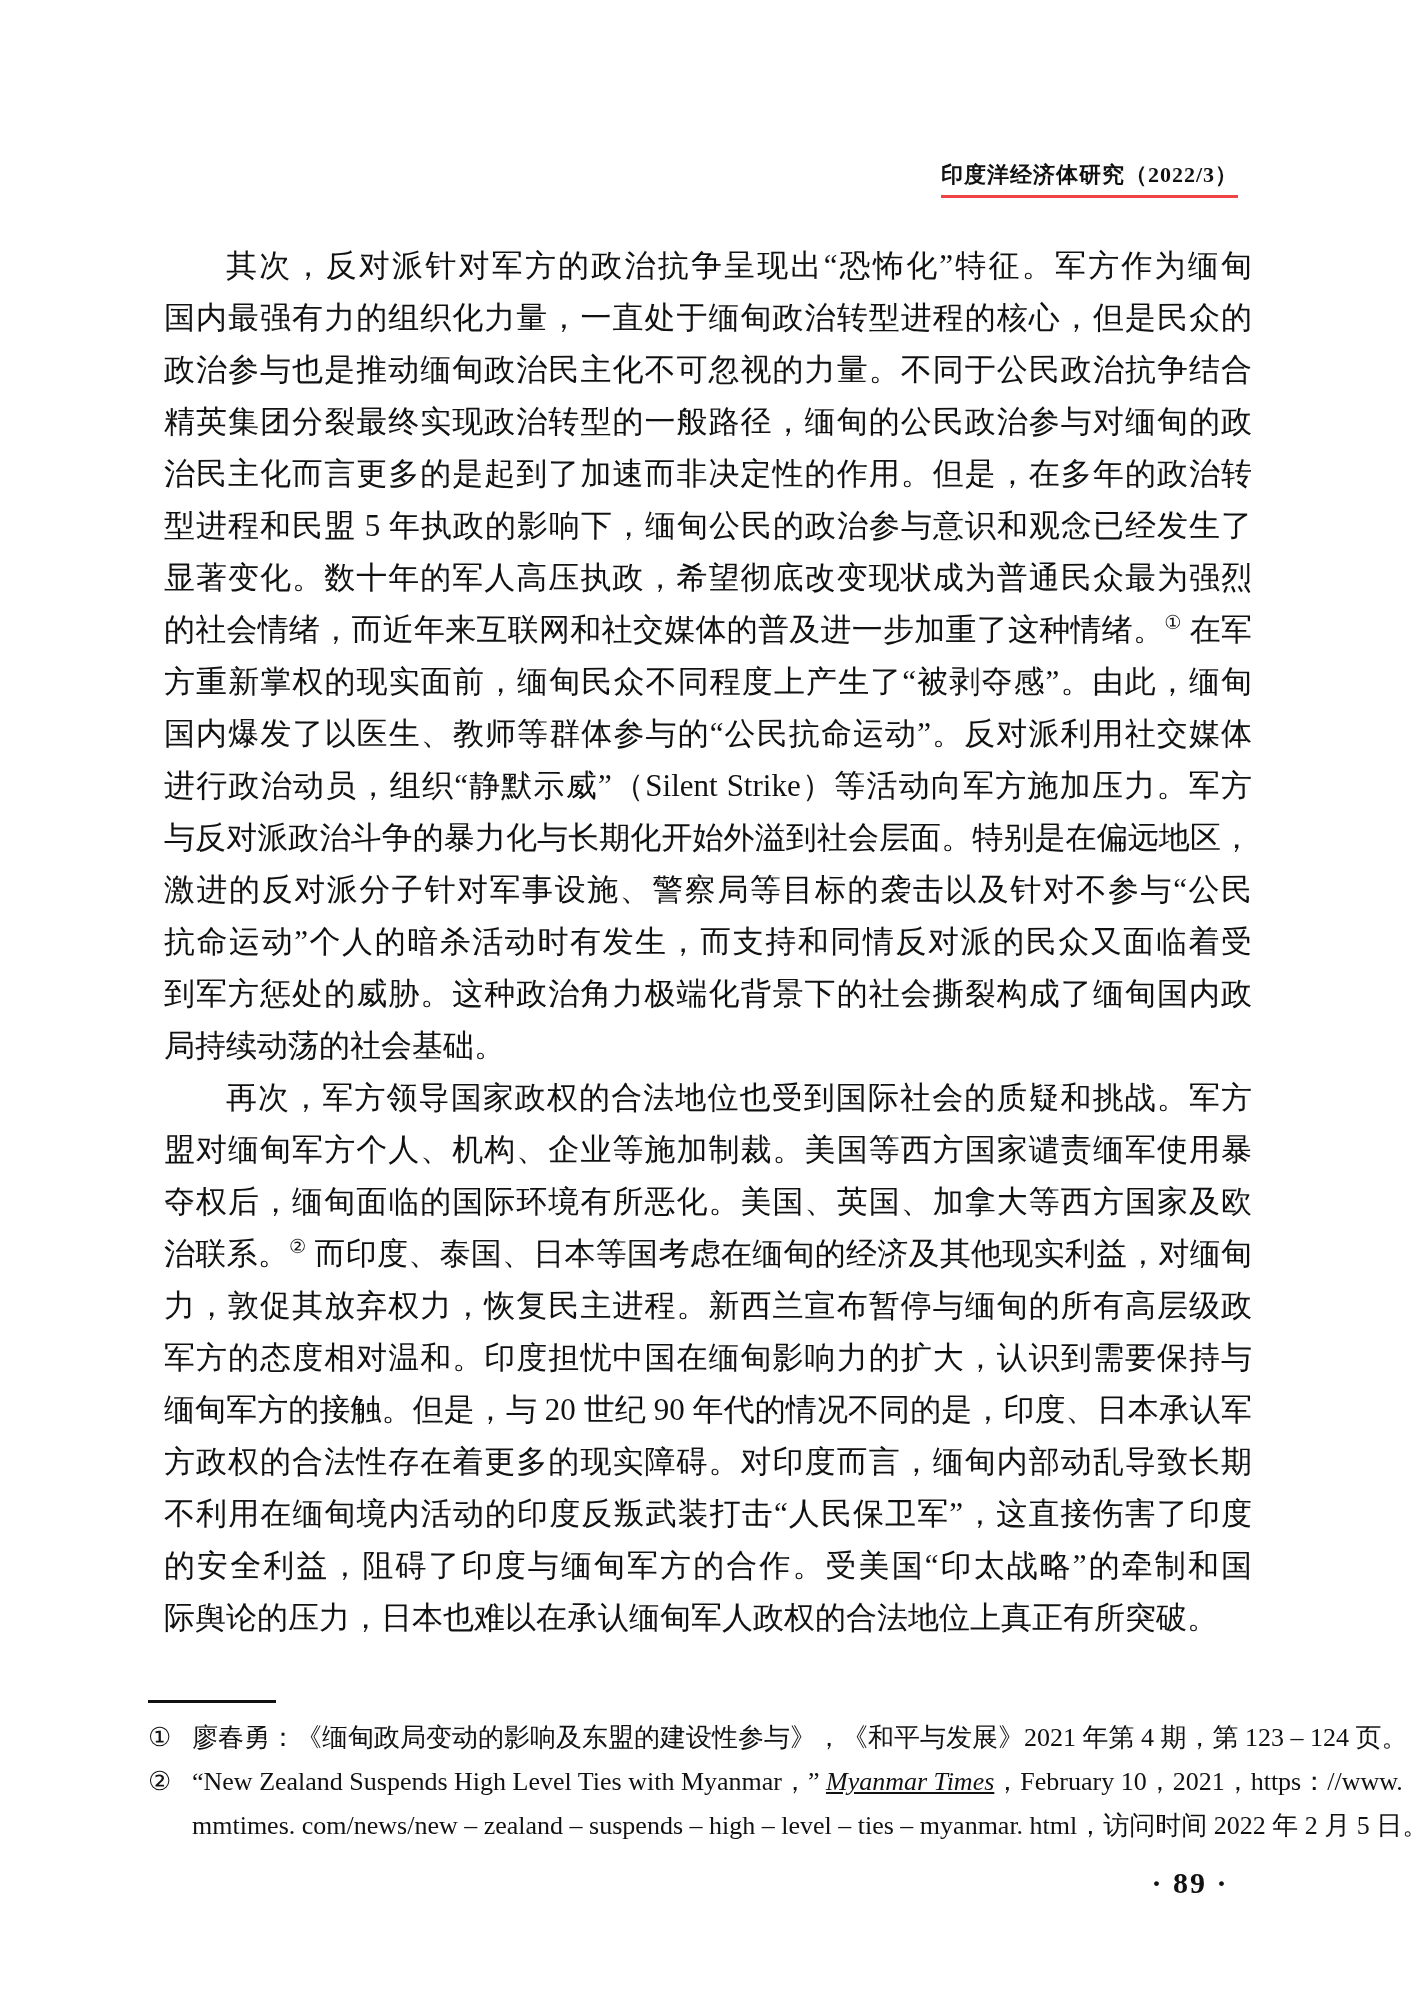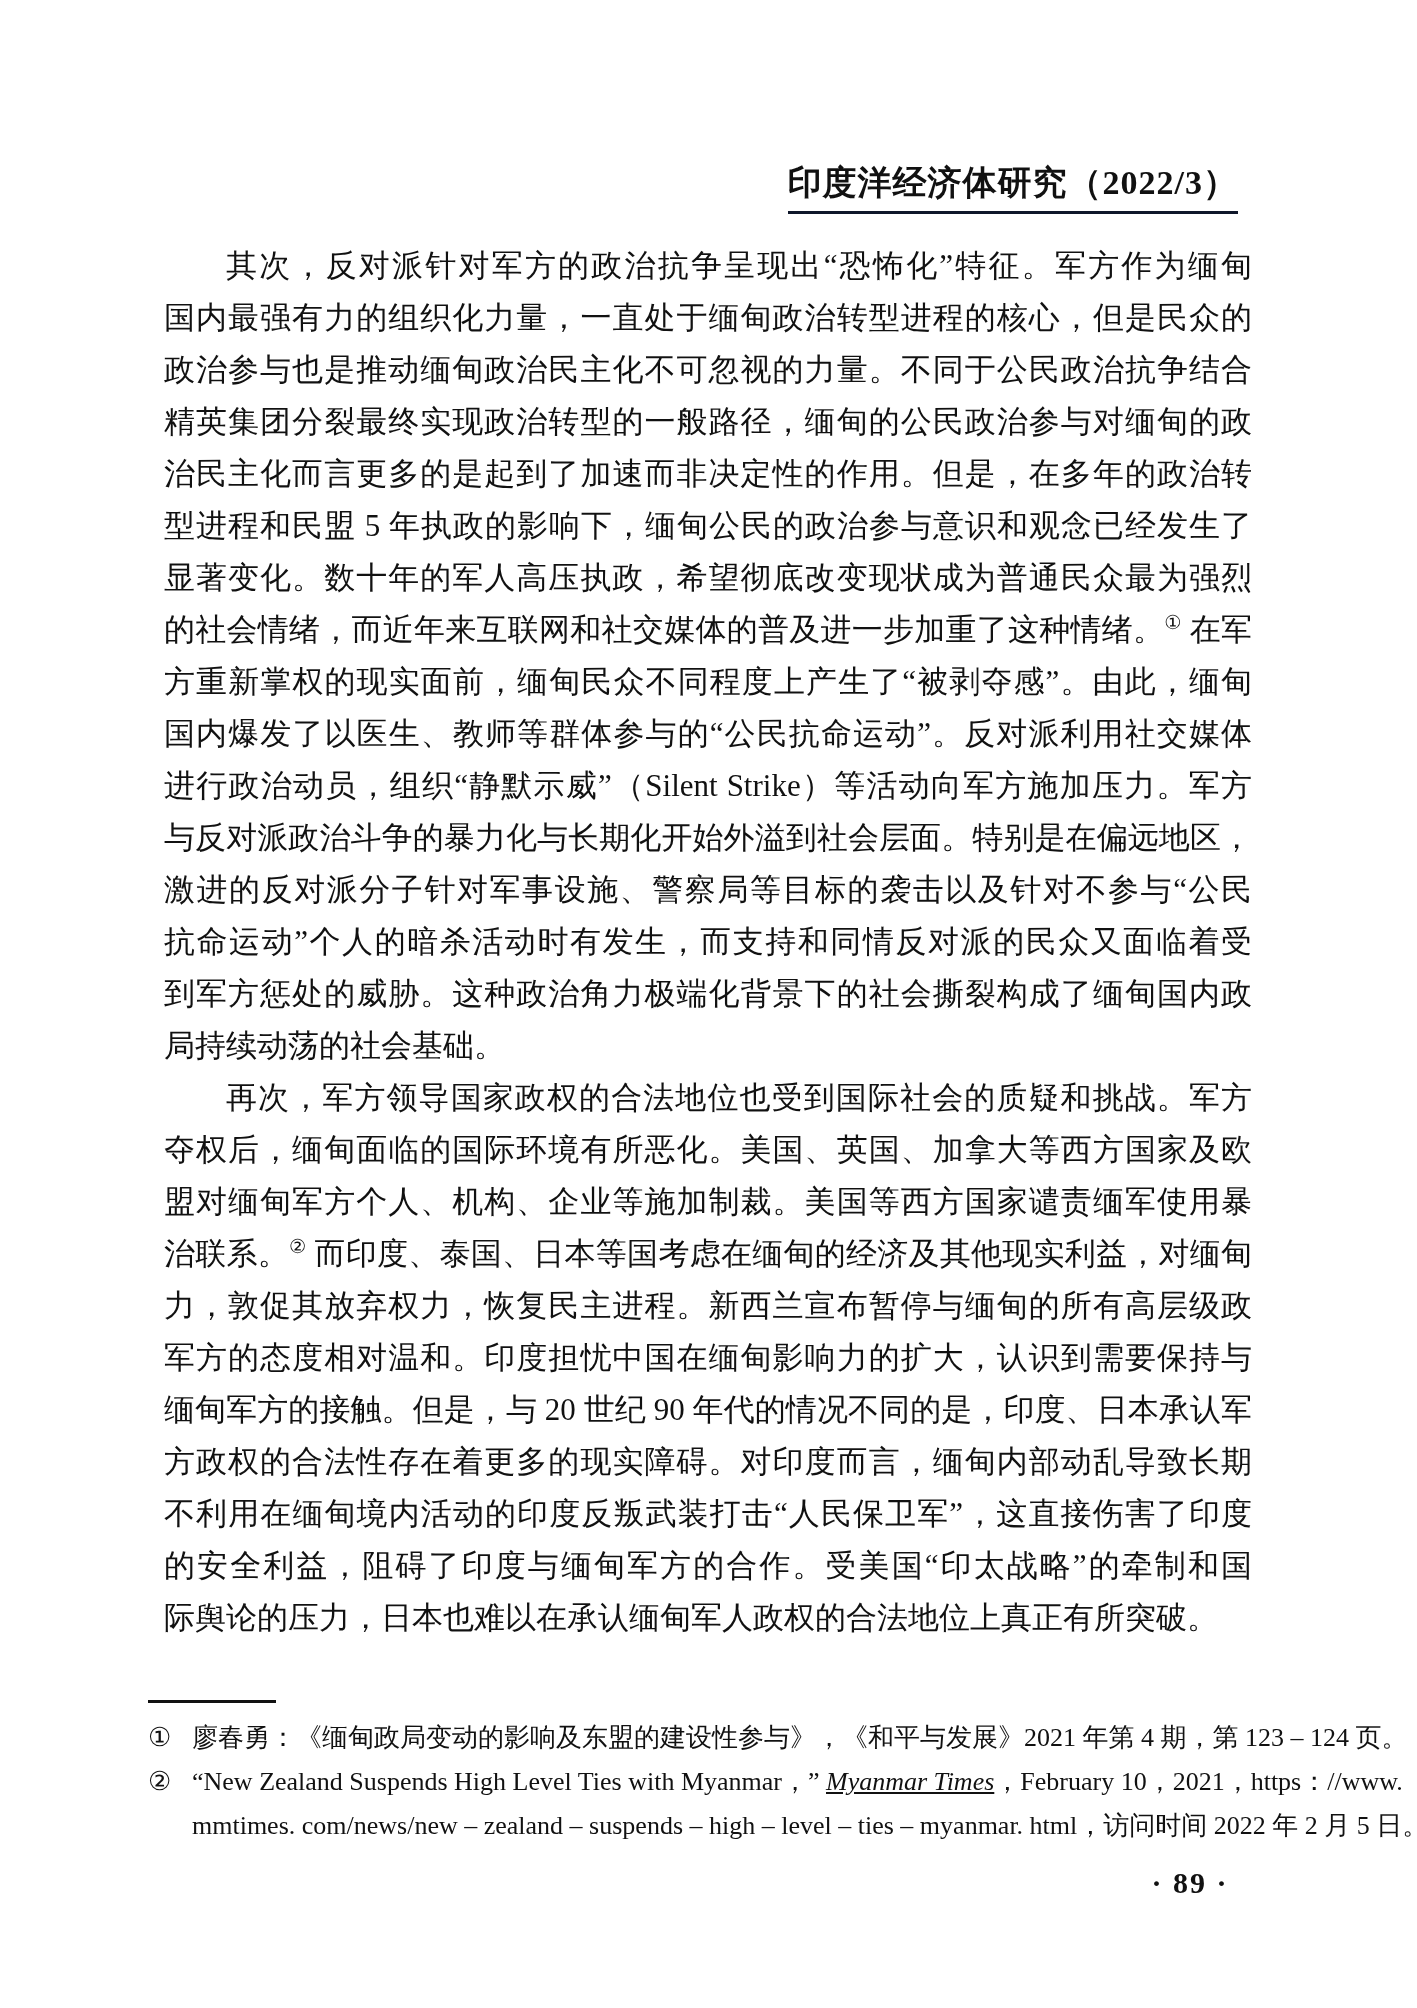--- a/index.html
+++ b/index.html
@@ -11,25 +11,25 @@
     margin: 0 auto;
     background: #ffffff;
     color: #111111;
     font-family: "Liberation Serif", "DejaVu Serif", serif;
     overflow: hidden;
   }
   .running-head {
     position: absolute;
     top: 160px;
     right: 179px;
-    font-size: 34px;
+    font-size: 22px;
     font-weight: bold;
     letter-spacing: 1px;
     padding-bottom: 5px;
-    border-bottom: 3px solid #0f172a;
+    border-bottom: 3px solid #ef4444;
     white-space: nowrap;
   }
   .body-block {
     position: absolute;
     top: 240px;
     left: 164px;
     width: 1088px;
     font-size: 31px;
   }
   .body-line {
@@ -113,22 +113,22 @@
         <div class="body-line">国内爆发了以医生、教师等群体参与的“公民抗命运动”。反对派利用社交媒体</div>
         <div class="body-line">进行政治动员，组织“静默示威”（Silent Strike）等活动向军方施加压力。军方</div>
         <div class="body-line">与反对派政治斗争的暴力化与长期化开始外溢到社会层面。特别是在偏远地区，</div>
         <div class="body-line">激进的反对派分子针对军事设施、警察局等目标的袭击以及针对不参与“公民</div>
         <div class="body-line">抗命运动”个人的暗杀活动时有发生，而支持和同情反对派的民众又面临着受</div>
         <div class="body-line">到军方惩处的威胁。这种政治角力极端化背景下的社会撕裂构成了缅甸国内政</div>
         <div class="body-line last">局持续动荡的社会基础。</div>
       </div>
       <div>
         <div class="body-line first">再次，军方领导国家政权的合法地位也受到国际社会的质疑和挑战。军方</div>
+        <div class="body-line">盟对缅甸军方个人、机构、企业等施加制裁。美国等西方国家谴责缅军使用暴</div>
         <div class="body-line">夺权后，缅甸面临的国际环境有所恶化。美国、英国、加拿大等西方国家及欧</div>
-        <div class="body-line">盟对缅甸军方个人、机构、企业等施加制裁。美国等西方国家谴责缅军使用暴</div>
         <div class="body-line"><span>治联系。</span><sup>②</sup><span> 而印度、泰国、日本等国考虑在缅甸的经济及其他现实利益，对缅甸</span></div>
         <div class="body-line">力，敦促其放弃权力，恢复民主进程。新西兰宣布暂停与缅甸的所有高层级政</div>
         <div class="body-line">军方的态度相对温和。印度担忧中国在缅甸影响力的扩大，认识到需要保持与</div>
         <div class="body-line">缅甸军方的接触。但是，与 20 世纪 90 年代的情况不同的是，印度、日本承认军</div>
         <div class="body-line">方政权的合法性存在着更多的现实障碍。对印度而言，缅甸内部动乱导致长期</div>
         <div class="body-line">不利用在缅甸境内活动的印度反叛武装打击“人民保卫军”，这直接伤害了印度</div>
         <div class="body-line">的安全利益，阻碍了印度与缅甸军方的合作。受美国“印太战略”的牵制和国</div>
         <div class="body-line last">际舆论的压力，日本也难以在承认缅甸军人政权的合法地位上真正有所突破。</div>
       </div>
     </div>

